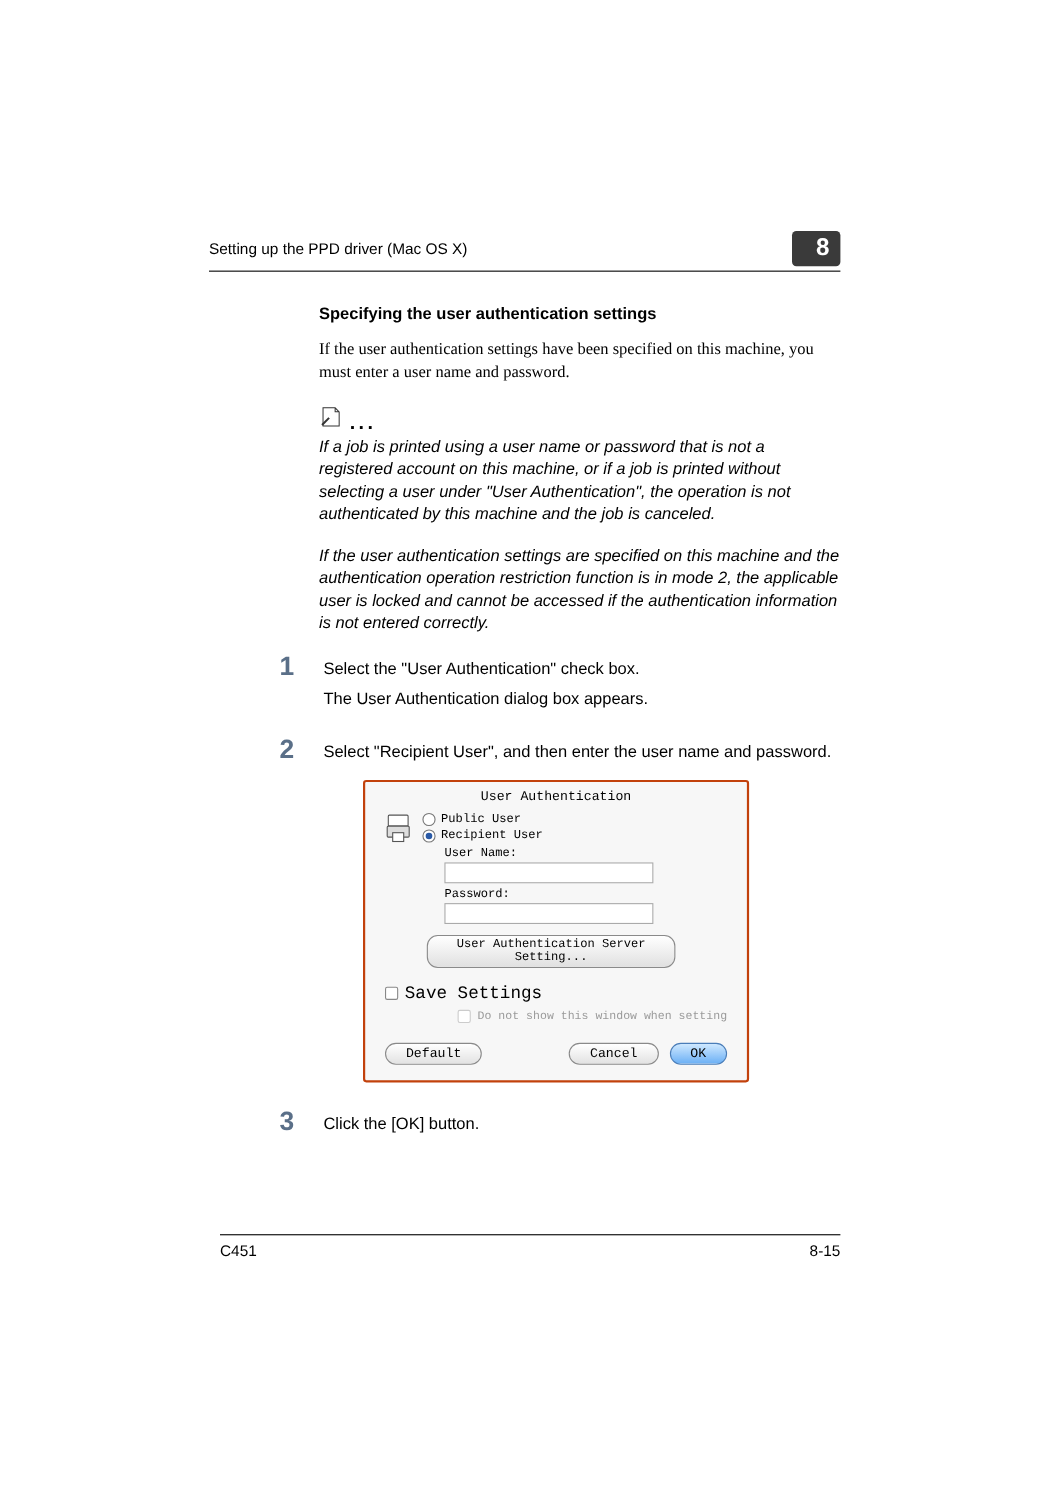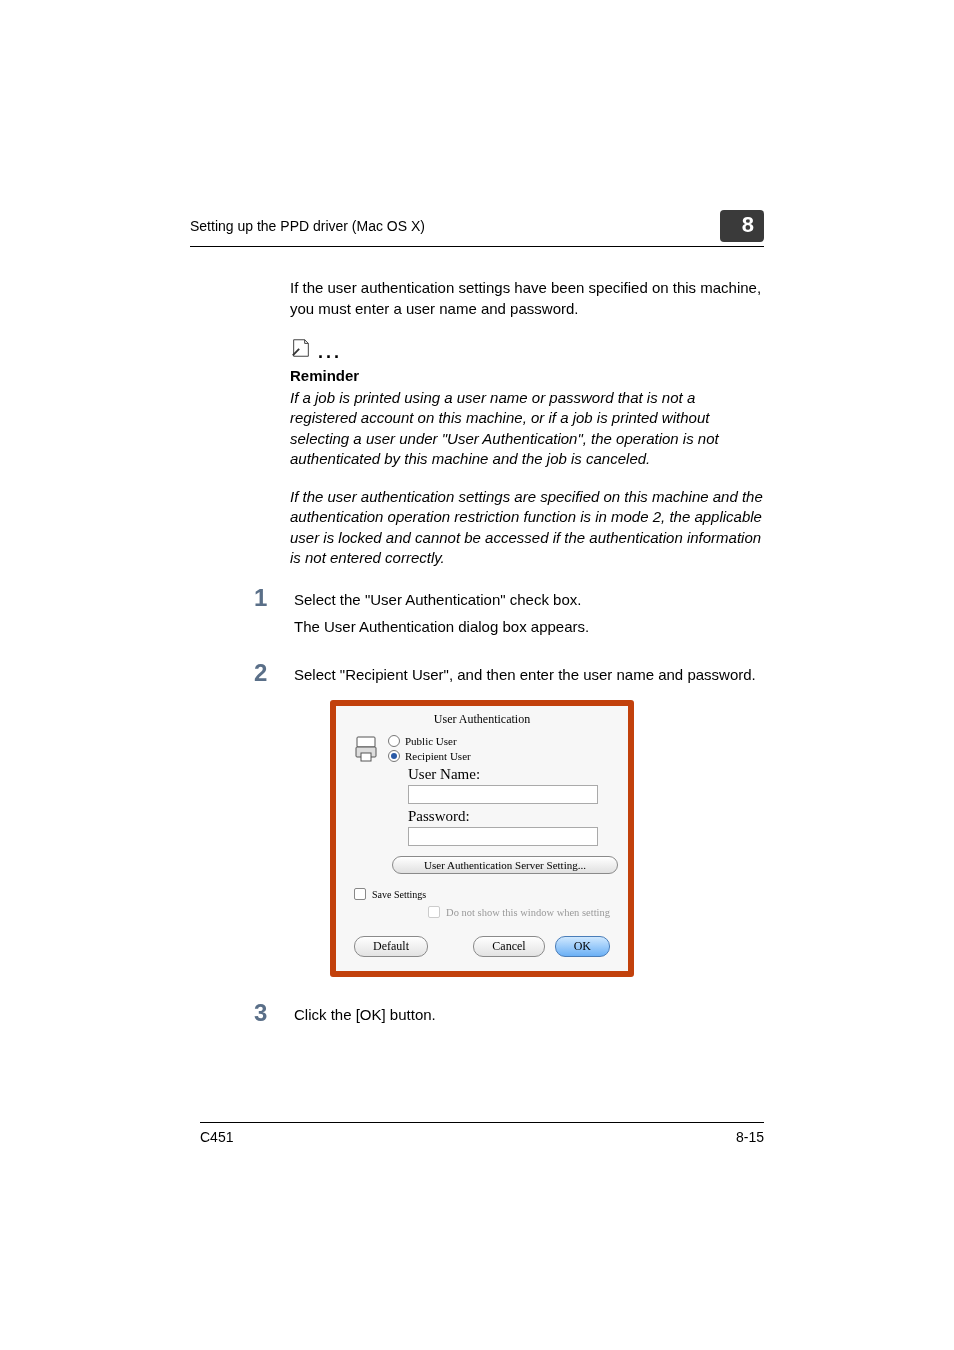--- a/index.html
+++ b/index.html
@@ -39,20 +39,21 @@
     }
     .section-title {
       font-weight: bold;
       font-size: 15px;
       margin-bottom: 14px;
     }
     .para {
       font-size: 15px;
       line-height: 1.4;
       margin-bottom: 18px;
+      font-family: Liberation Serif, serif;
     }
     .reminder-block { margin-top: 10px; }
     .reminder-icon-row {
       display: flex;
       align-items: flex-end;
       gap: 6px;
       margin-bottom: 2px;
     }
     .reminder-title {
       font-weight: bold;
@@ -86,55 +87,55 @@
       padding-top: 3px;
     }
     .step-sub {
       font-size: 15px;
       margin-left: 4px;
       margin-top: 6px;
       margin-bottom: 26px;
     }
     .dialog-img {
       margin: 14px 0 24px 40px;
-      width: 304px;
-      border: 6px solid #c2410c;
+      width: 351px;
+      border: 2px solid #c2410c;
       border-radius: 3px;
       background: #f7f7f7;
-      font-family: Liberation Serif, serif;
+      font-family: Liberation Mono, monospace;
       font-size: 11px;
       padding-bottom: 14px;
     }
     .dialog-title {
       text-align: center;
       font-size: 12px;
       padding: 6px 0 8px 0;
     }
     .dialog-body {
       padding: 0 18px;
     }
     .radio-row { display: flex; align-items: flex-start; gap: 10px; }
     .printer-icon svg { width: 24px; height: 28px; }
     .radio-opts { flex: 1; }
     .radio-opt { display: flex; align-items: center; gap: 5px; margin-bottom: 3px; }
     .radio { width: 12px; height: 12px; border: 1px solid #777; border-radius: 50%; background: #fff; display:flex; align-items:center; justify-content:center;}
     .radio.selected::after { content:""; width:6px; height:6px; background:#2a5aa6; border-radius:50%; display:block;}
     .field-block { margin-left: 20px; margin-top: 4px; }
-    .field-label { font-size: 15px; margin-top: 4px; }
+    .field-label { font-size: 11px; margin-top: 4px; }
     .field-input { width: 190px; height: 19px; background:#fff; border:1px solid #aaa; margin-top: 2px; }
     .aqua-btn-wide { 
       margin-top: 10px; margin-left: 4px;
       border: 1px solid #8a8a8a; border-radius: 10px;
       background: linear-gradient(#fff, #e0e0e0);
       padding: 2px 12px; font-size: 11px; text-align:center;
       width: 226px;
     }
     .checkbox-row { display:flex; align-items:center; gap:6px; margin-top:14px; }
     .checkbox { width:12px; height:12px; border:1px solid #888; background:#fff; border-radius:2px;}
-    .cb-label { font-size: 10px; }
+    .cb-label { font-size: 16px; }
     .cb-sub { margin-left: 14px; margin-top: 6px; color:#9a9a9a; font-size:10.5px; display:flex; align-items:center; gap:6px;justify-content:flex-end;}
     .cb-sub .checkbox { border-color:#ccc; }
     .dialog-btnrow { display:flex; gap:10px; padding: 18px 18px 0 18px; align-items:center;}
     .spacer { flex:1; }
     .aqua-btn {
       border:1px solid #8a8a8a; border-radius:10px;
       background: linear-gradient(#fff,#e2e2e2);
       padding: 2px 18px; font-size:12px;
     }
     .aqua-btn.primary {
@@ -157,33 +158,33 @@
 </head>
 <body>
 
 <div class="page">
   <div class="header-row">
     <span class="header-text">Setting up the PPD driver (Mac OS X)</span>
     <span class="chapter-badge">8</span>
   </div>
 
   <div class="content">
+    <div class="section-title">Specifying the user authentication settings</div>
     <div class="para">If the user authentication settings have been specified on this machine, you must enter a user name and password.</div>
 
     <div class="reminder-block">
       <div class="reminder-icon-row">
         <span>
           <svg width="22" height="22" viewBox="0 0 24 24">
               <path d="M4 3 L16 3 L20 7 L20 21 L4 21 Z M16 3 L16 7 L20 7" fill="none" stroke="#333" stroke-width="1"></path>
               <path d="M3 20 L10 13" stroke="#333" stroke-width="2"></path>
             </svg>
         </span>
         <span class="dots">...</span>
       </div>
-      <div class="reminder-title">Reminder</div>
       <div class="reminder-text">If a job is printed using a user name or password that is not a registered account on this machine, or if a job is printed without selecting a user under "User Authentication", the operation is not authenticated by this machine and the job is canceled.</div>
       <div class="reminder-text">If the user authentication settings are specified on this machine and the authentication operation restriction function is in mode 2, the applicable user is locked and cannot be accessed if the authentication information is not entered correctly.</div>
     </div>
 
     <div class="step-row">
       <div class="step-num">1</div>
       <div class="step-text">Select the "User Authentication" check box.</div>
     </div>
     <div class="step-sub">The User Authentication dialog box appears.</div>
 

